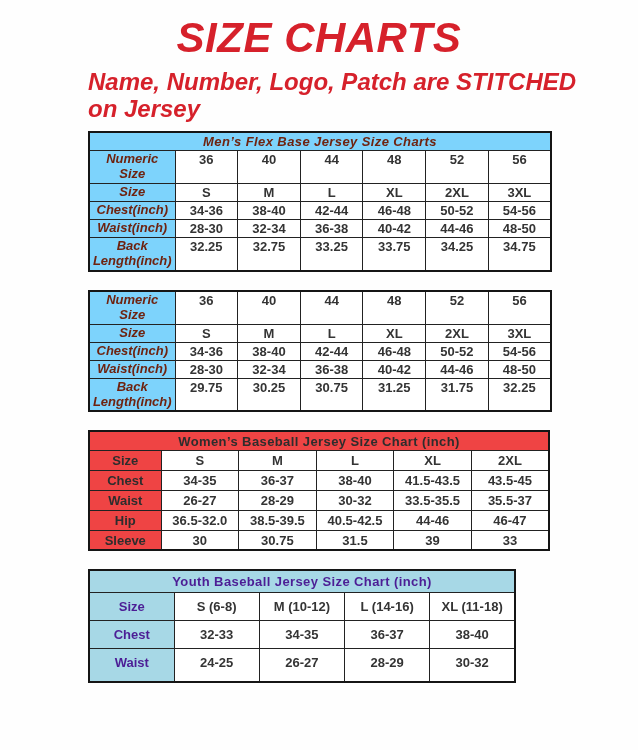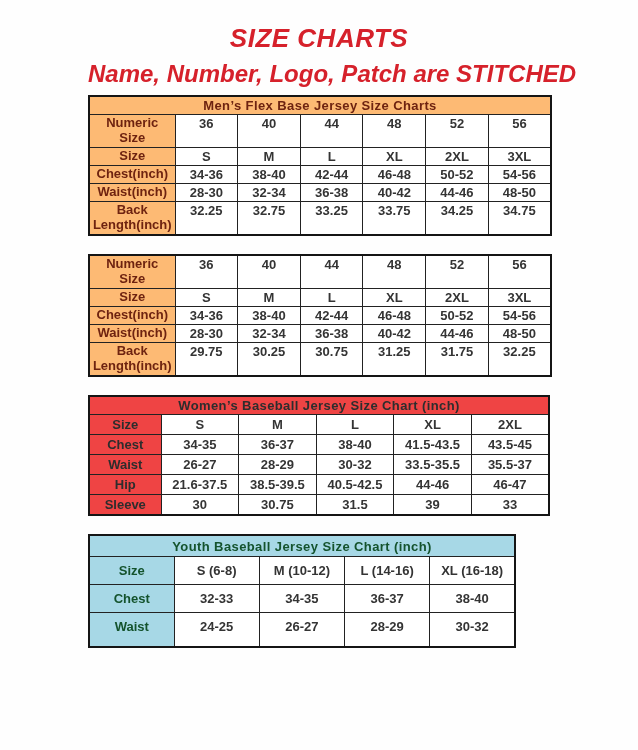--- a/index.html
+++ b/index.html
@@ -6,23 +6,23 @@
   html, body { margin: 0; padding: 0; background: #ffffff; }
   .page {
     position: relative;
     width: 638px;
     height: 750px;
     background: #fefefe;
     overflow: hidden;
     font-family: "Liberation Sans", sans-serif;
   }
   .page-title {
-    margin: 24px 10px 8px 10px;
+    margin: 15px 10px 8px 10px;
     text-align: center;
-    font-size: 26px;
+    font-size: 42px;
     line-height: 1.1;
     font-style: italic;
     font-weight: 700;
     color: #d6212b;
     letter-spacing: 0.5px;
   }
   .page-subtitle {
     margin: 0 40px 0 88px;
     font-size: 24px;
     line-height: 1.12;
@@ -47,25 +47,25 @@
     font-size: 13px;
     color: #343434;
     padding: 1px 2px;
     background: #ffffff;
     font-family: "Liberation Sans", sans-serif;
   }
   tr.title-row td { letter-spacing: 0.4px; font-size: 13px; }
 
   
   .theme-orange tr.title-row td,
-  .theme-orange td.lbl { background: #fdba74; color: #6e2310; }
+  .theme-orange td.lbl { background: #7dd3fc; color: #6e2310; font-style: italic; }
   .theme-peach tr.title-row td,
   .theme-peach td.lbl { background: #ef4444; color: #2d2d2d; }
   .theme-blue tr.title-row td,
-  .theme-blue td.lbl { background: #a7d8e6; color: #14532d; }
+  .theme-blue td.lbl { background: #a7d8e6; color: #4c1d95; }
 
   
   .men-table { width: 464px; }
   .men-table col.c0 { width: 86px; }
   .men-table tr { height: 16px; }
   .men-table tr.title-row { height: 15px; }
   .men-table tr.tall { height: 32px; }
   .men-table tr.tall td:not(.lbl) { vertical-align: top; padding-top: 1px; }
   .men-table td.lbl { line-height: 1.15; }
 
@@ -83,21 +83,21 @@
   .youth-table tr.tall { height: 34px; }
   .youth-table tr.tall td { vertical-align: top; padding-top: 6px; }
 </style>
 </head>
 <body>
 
 <div class="page">
 
   <h1 class="page-title">SIZE CHARTS</h1>
 
-  <p class="page-subtitle"><span>Name, Number, Logo, Patch are STITCHED</span><br></p>
+  <p class="page-subtitle"><span>Name, Number, Logo, Patch are STITCHED</span><br><span>on Jersey</span></p>
 
   <div class="tables">
 
     <table class="men-table theme-orange">
       <colgroup>
           <col class="c0">
           <col>
           <col>
           <col>
           <col>
@@ -247,21 +247,21 @@
           <tr>
             <td class="lbl">Waist</td>
             <td>26-27</td>
             <td>28-29</td>
             <td>30-32</td>
             <td>33.5-35.5</td>
             <td>35.5-37</td>
           </tr>
           <tr>
             <td class="lbl">Hip</td>
-            <td>21.6-37.5</td>
+            <td>36.5-32.0</td>
             <td>38.5-39.5</td>
             <td>40.5-42.5</td>
             <td>44-46</td>
             <td>46-47</td>
           </tr>
           <tr>
             <td class="lbl">Sleeve</td>
             <td>30</td>
             <td>30.75</td>
             <td>31.5</td>
@@ -281,21 +281,21 @@
         </colgroup>
     <tbody>
           <tr class="title-row">
             <td colspan="5">Youth Baseball Jersey Size Chart (inch)</td>
           </tr>
           <tr>
             <td class="lbl">Size</td>
             <td>S (6-8)</td>
             <td>M (10-12)</td>
             <td>L (14-16)</td>
-            <td>XL (16-18)</td>
+            <td>XL (11-18)</td>
           </tr>
           <tr>
             <td class="lbl">Chest</td>
             <td>32-33</td>
             <td>34-35</td>
             <td>36-37</td>
             <td>38-40</td>
           </tr>
           <tr class="tall">
             <td class="lbl">Waist</td>

